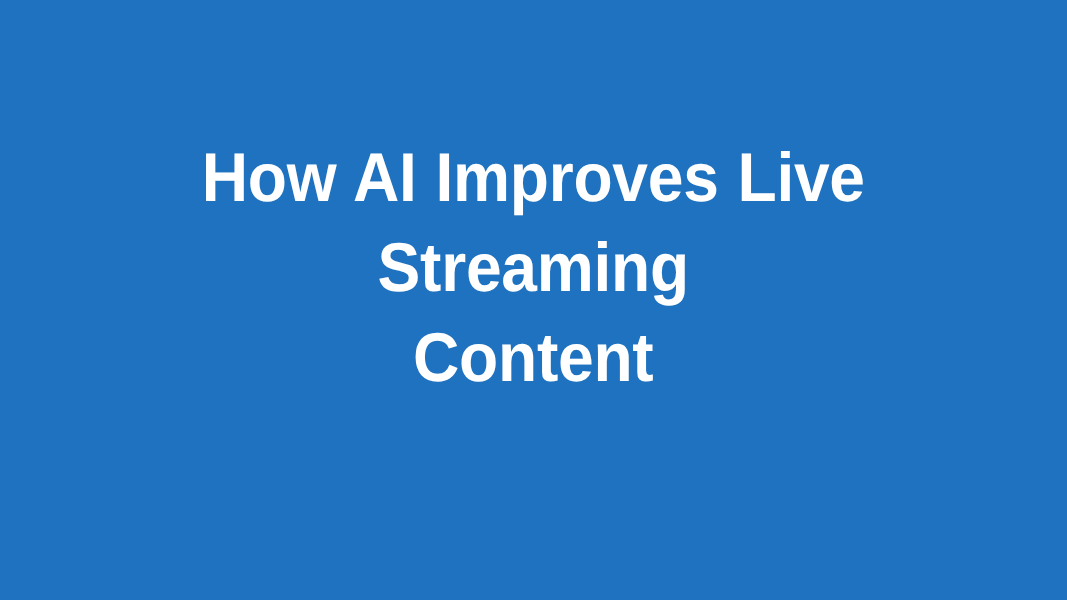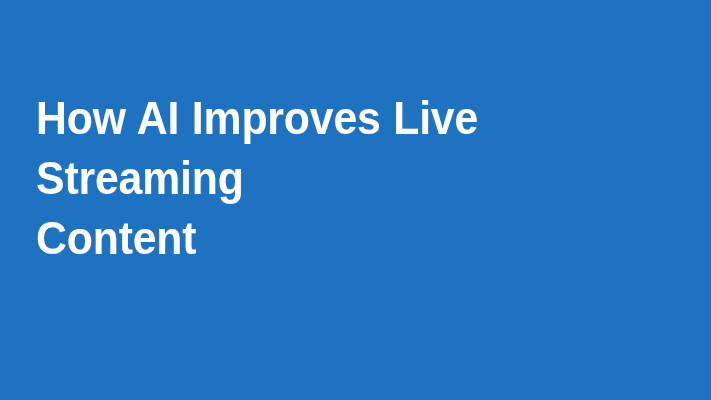--- a/index.html
+++ b/index.html
@@ -23,20 +23,21 @@
   }
 
   
   #title-block {
     position: absolute;
     left: 0;
     right: 0;
     top: 88px;
     padding: 0 12px;
     box-sizing: border-box;
+    text-align: center;
   }
 
   #slide-title {
     margin: 0;
     color: #ffffff;
     font-family: "Liberation Sans Narrow", "Liberation Sans", "DejaVu Sans Condensed", "DejaVu Sans", sans-serif;
     font-size: 46px;
     font-weight: bold;
     line-height: 60px;
     letter-spacing: -0.2px;

